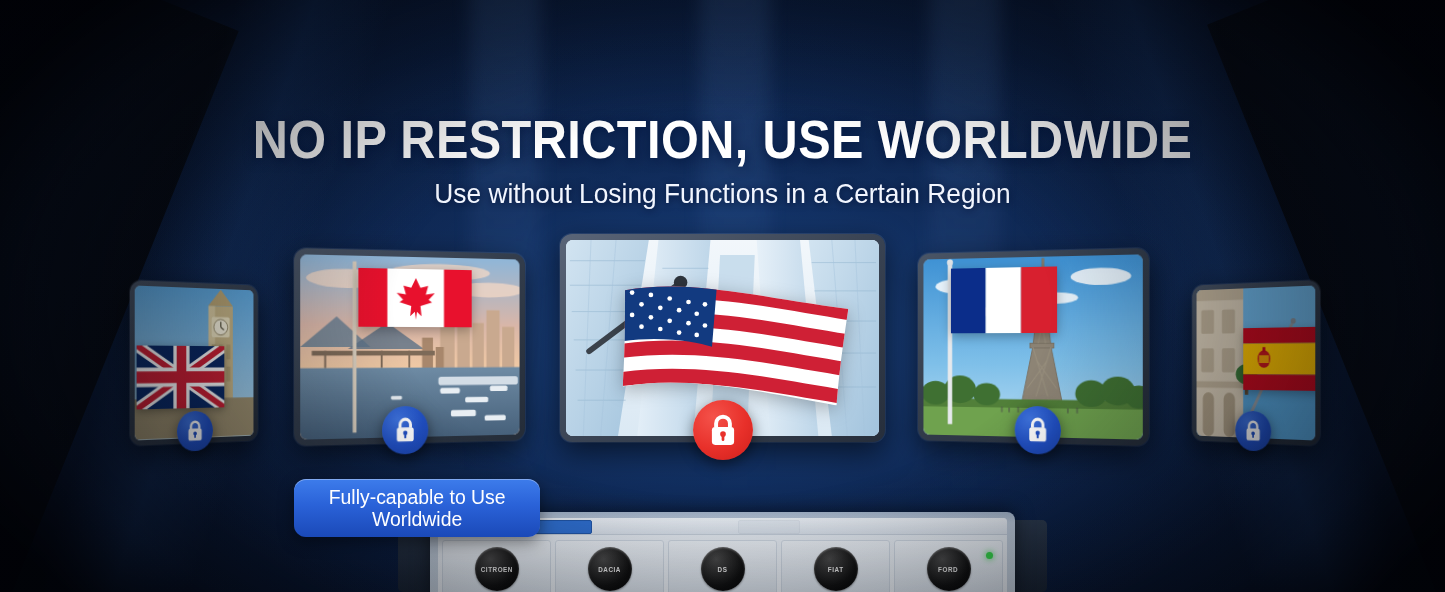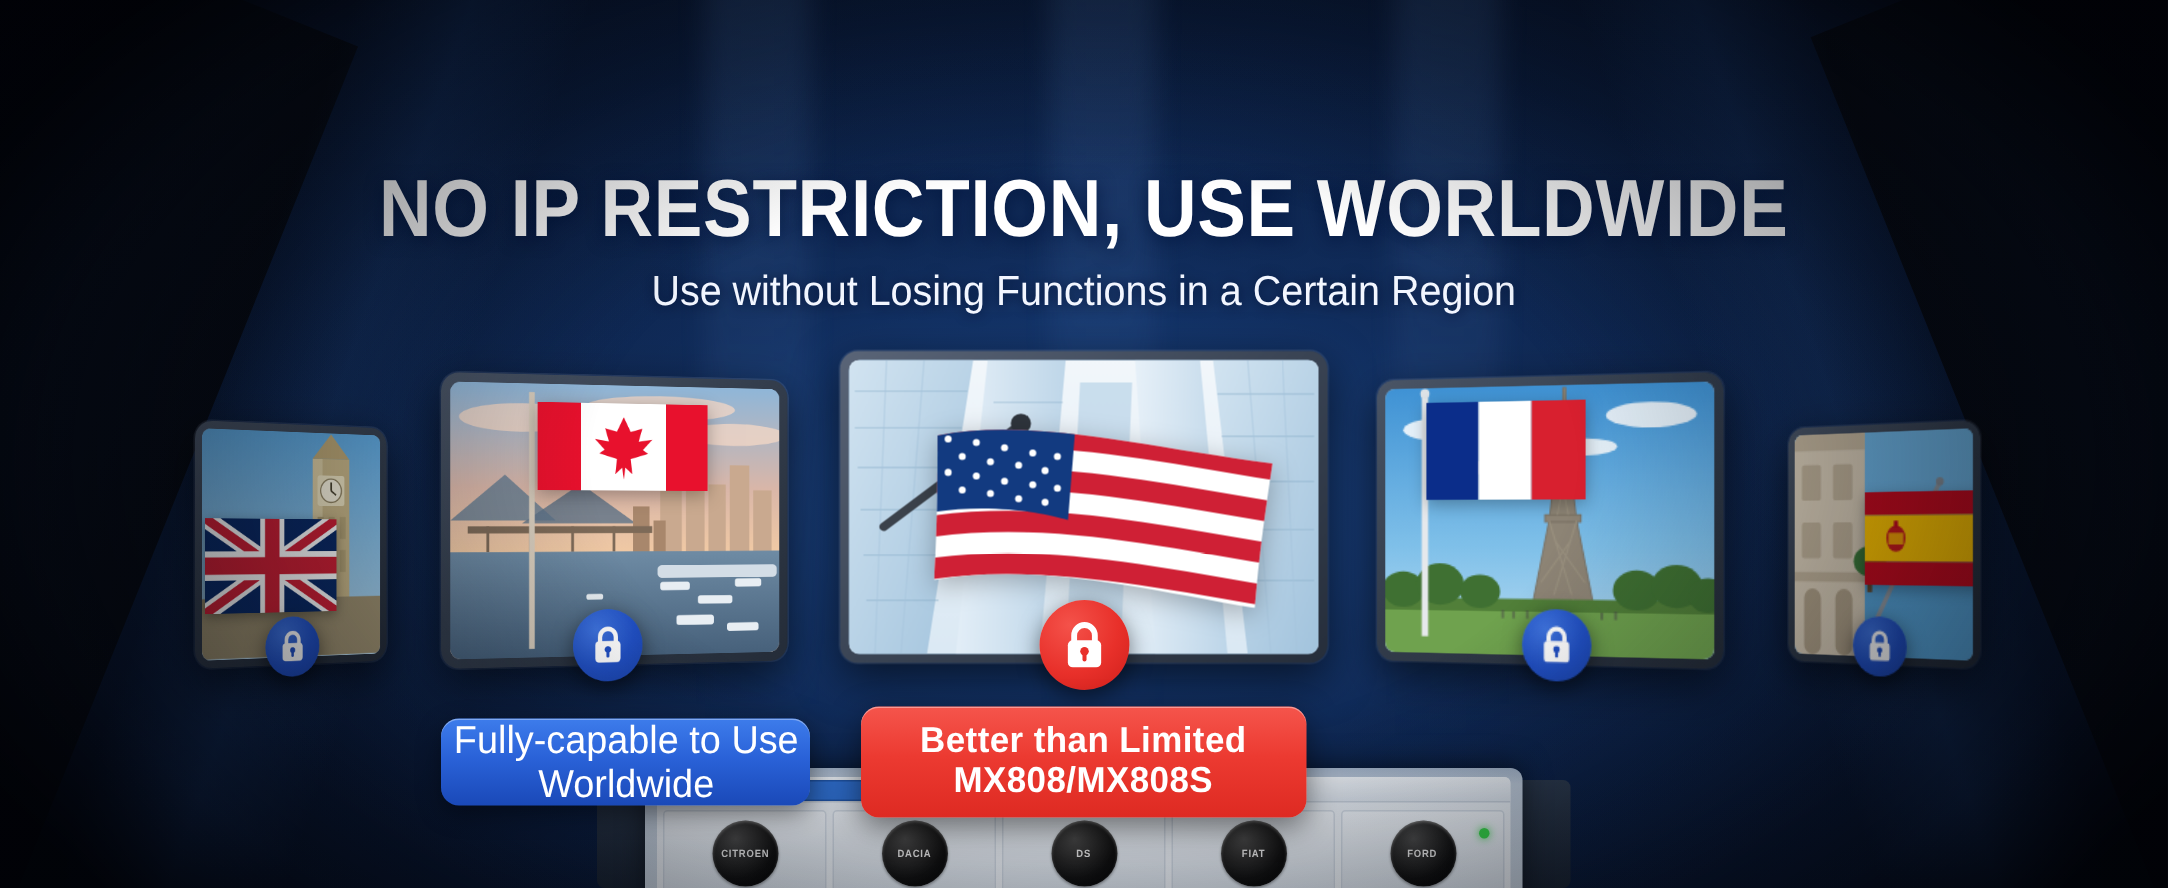--- a/index.html
+++ b/index.html
@@ -147,21 +147,21 @@
 
   
   .pill{
     position:absolute;display:flex;align-items:center;justify-content:center;
     text-align:center;color:#fff;border-radius:12px;z-index:30;
     line-height:1.12;
   }
   .pill.blue{
     background:linear-gradient(180deg,#3d7ceb 0%, #2a62d8 45%, #1a49b8 100%);
     box-shadow:0 5px 16px rgba(0,0,0,.45), inset 0 1px 0 rgba(255,255,255,.35);
-    font-size:26px;font-weight:400;
+    font-size:20px;font-weight:400;
   }
   .pill.red{
     background:linear-gradient(180deg,#f5554c 0%, #ec3a31 45%, #de2a22 100%);
     box-shadow:0 6px 20px rgba(0,0,0,.5), inset 0 1px 0 rgba(255,255,255,.4);
     font-size:24px;font-weight:bold;letter-spacing:.3px;
   }
   .pill span{display:block;transform:scaleX(.97);}
 
   
   .sky{position:absolute;inset:0;background:linear-gradient(180deg,#6fb4e8 0%, #a9d4f2 62%, #cfe6f7 100%);}
@@ -586,25 +586,19 @@
     </div>
   </div>
 
   <div class="pill blue" style="left:294px;top:479px;width:246px;height:58px;">
     <div>
       <span>Fully-capable to Use</span>
       <span>Worldwide</span>
     </div>
   </div>
 
-  <div class="pill red" style="left:574px;top:471px;width:297px;height:74px;">
-    <div>
-      <span>Better than Limited</span>
-      <span>MX808/MX808S</span>
-    </div>
-  </div>
 
 
   <div class="title">NO IP RESTRICTION, USE WORLDWIDE</div>
   <div class="subtitle">Use without Losing Functions in a Certain Region</div>
 
   <div class="vign"></div>
 </div>
 
 </body></html>

